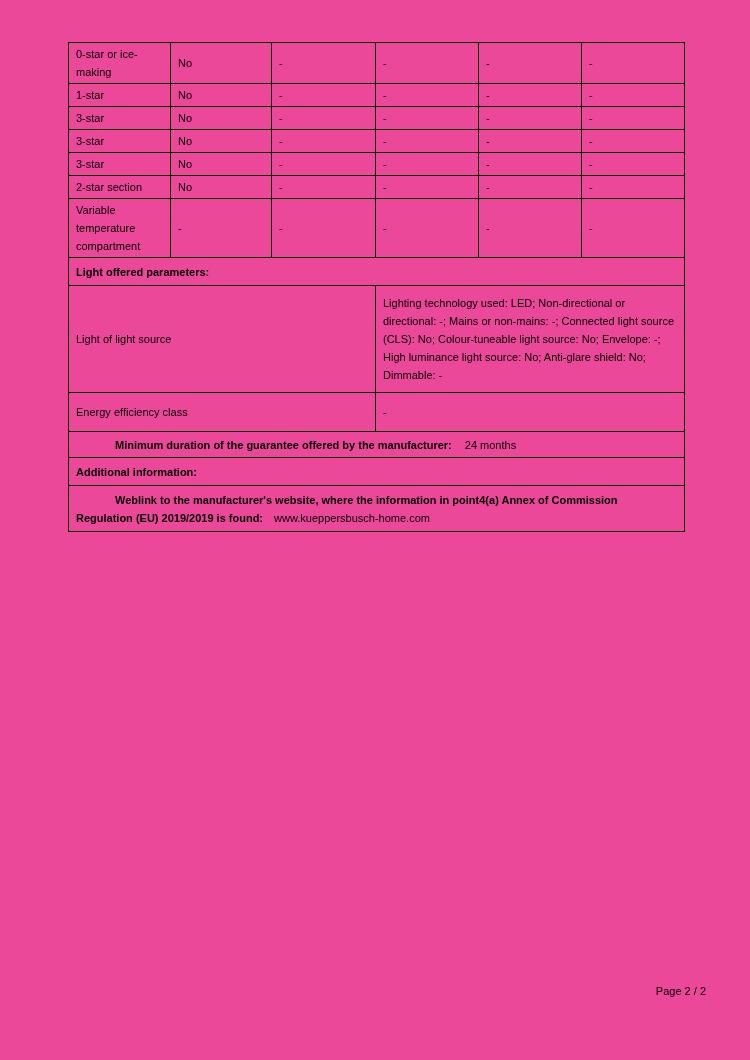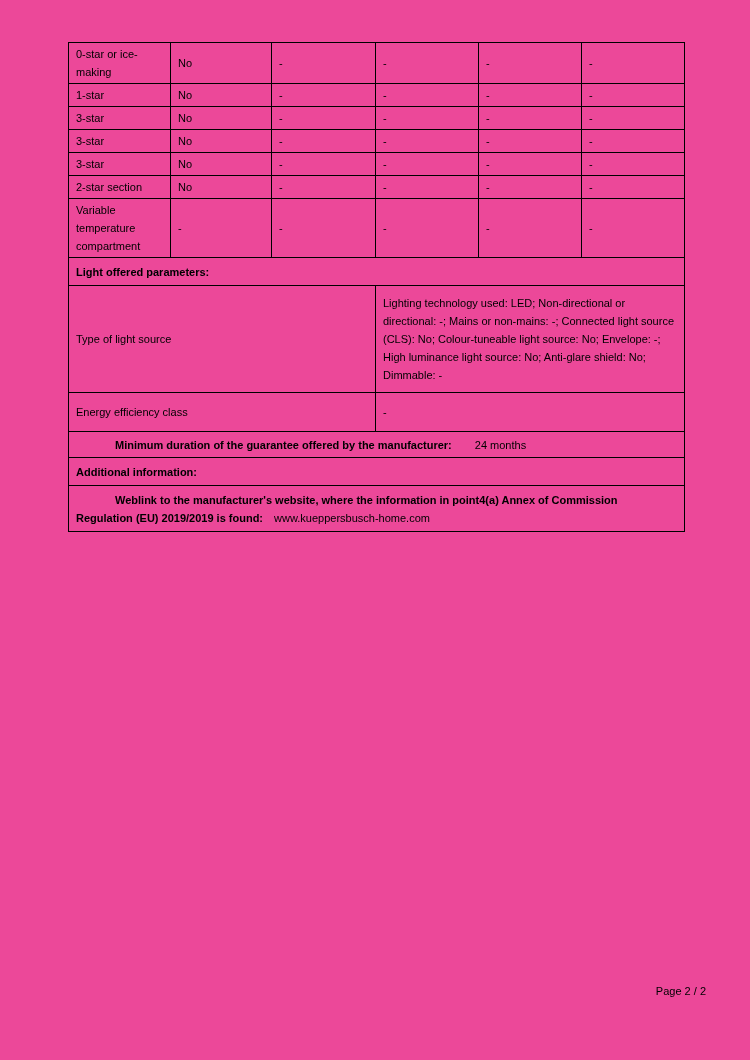--- a/index.html
+++ b/index.html
@@ -29,21 +29,21 @@
   tr.rh40  { height: 40px; }
   tr.rh22  { height: 22px; padding-left: 8px; }
   tr.rh23  { height: 23px; }
   tr.rh57  { height: 57px; }
   tr.rh28  { height: 28px; }
   tr.rh107 { height: 107px; }
   tr.rh27  { height: 39px; }
   tr.rh26  { height: 26px; }
   tr.rh46  { height: 46px; }
 
-  .val-gap  { margin-left: 23px;  font-weight: normal; }
+  .val-gap  { margin-left: 13px;  font-weight: normal; }
   .val-gap2 { margin-left: 11px; font-weight: normal; }
 
   .page-number {
     position: absolute; top: 984px; right: 44px;
     font-size: 11px; line-height: 14px; color: #000;
   }
 </style>
 </head>
 <body>
 
@@ -114,21 +114,21 @@
         <td class="center">-</td>
         <td class="center">-</td>
         <td class="center">-</td>
       </tr>
 
       <tr class="rh28">
         <td colspan="6" class="left bold">Light offered parameters:</td>
       </tr>
 
       <tr class="rh107">
-        <td colspan="3" class="left">Type of light source</td>
+        <td colspan="3" class="left">Light of light source</td>
         <td colspan="3" class="left">Lighting technology used: LED; Non-directional or directional: -; Mains or non-mains: -; Connected light source (CLS): No; Colour-tuneable light source: No; Envelope: -; High luminance light source: No; Anti-glare shield: No; Dimmable: -</td>
       </tr>
 
       <tr class="rh27">
         <td colspan="3" class="left">Energy efficiency class</td>
         <td colspan="3" class="left">-</td>
       </tr>
 
       <tr class="rh26">
         <td colspan="6" class="left">

